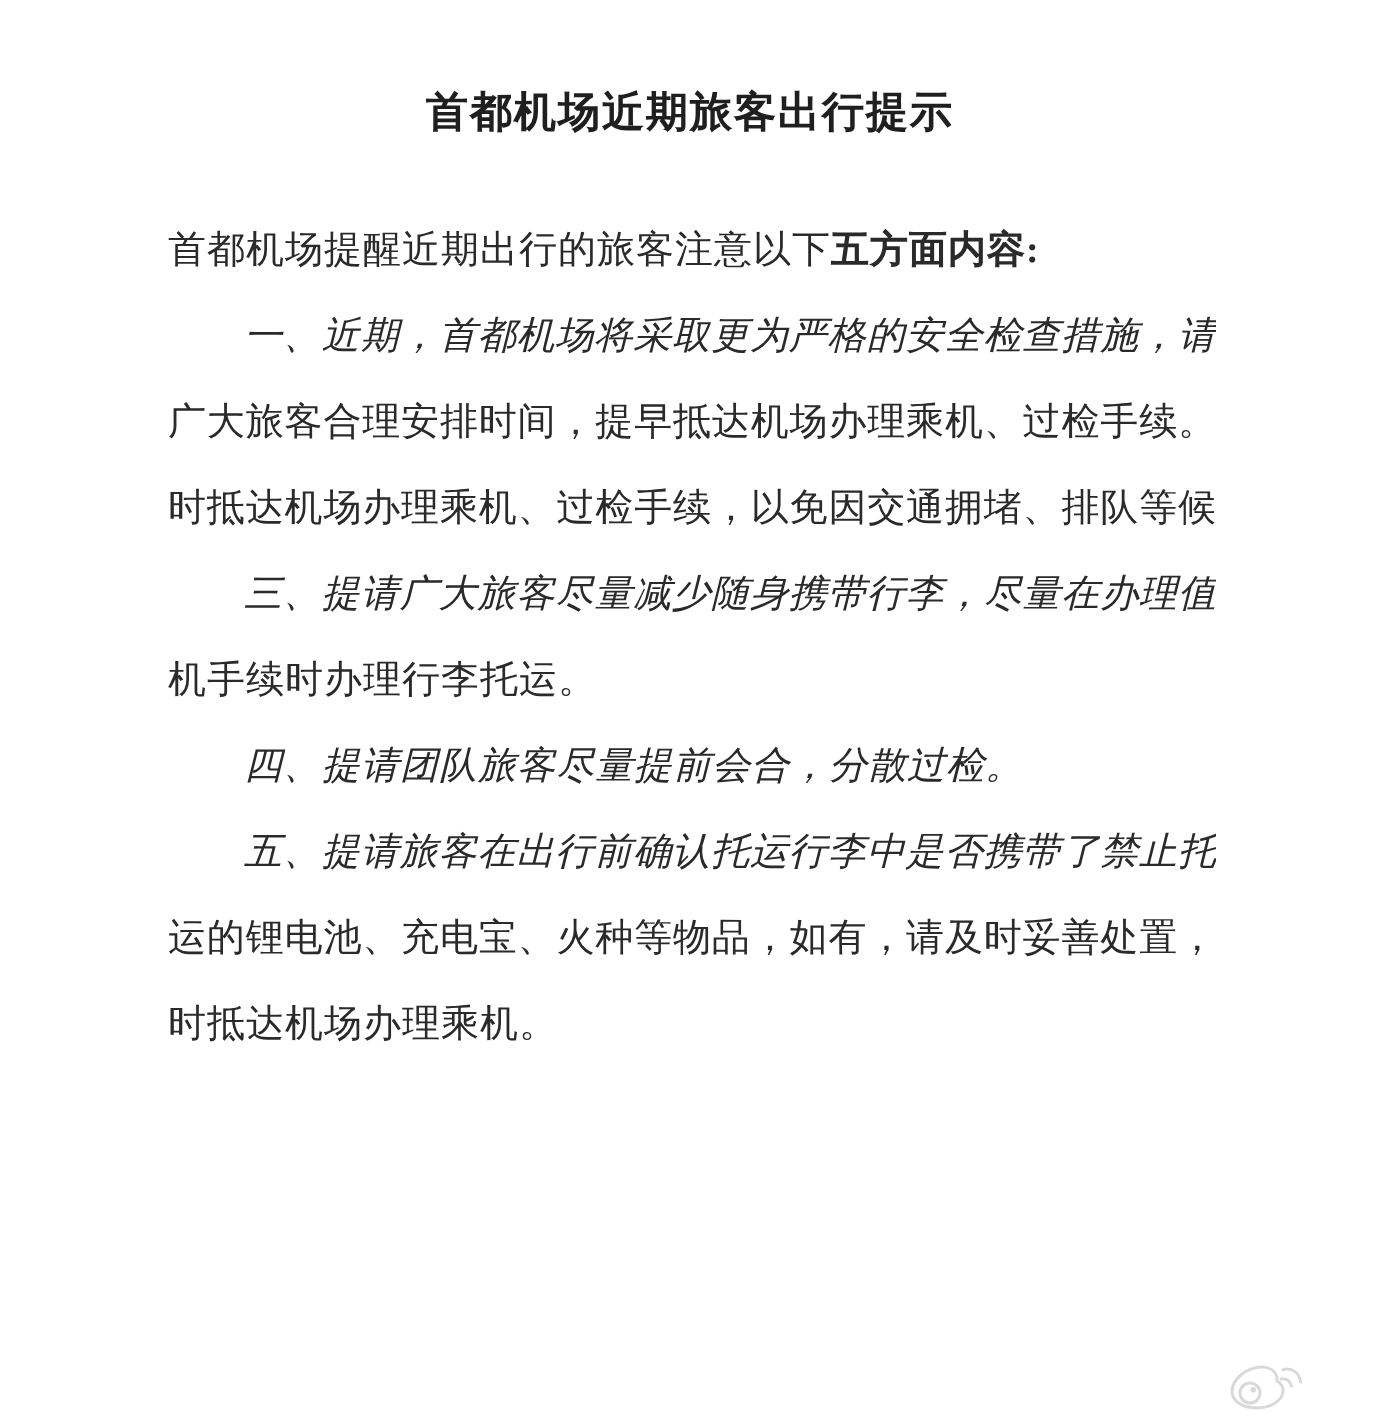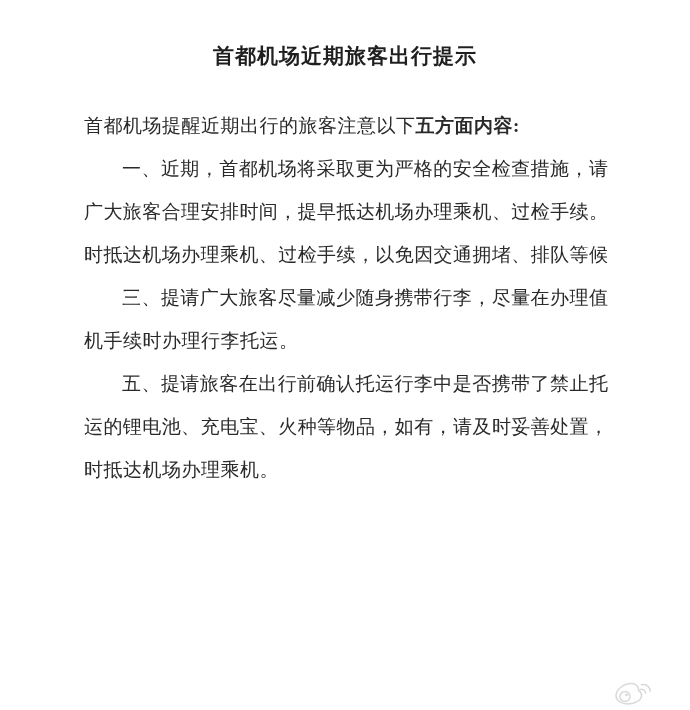--- a/index.html
+++ b/index.html
@@ -47,20 +47,21 @@
   }
   .line.fill {
     white-space: normal;
     letter-spacing: 0;
     text-align: justify;
     text-align-last: justify;
     overflow: hidden;
   }
   .line.indent {
     text-indent: 2em;
+    font-style: italic;
   }
   .bold {
     font-weight: 700;
     margin-top: 24px;
   }
   .watermark {
     position: absolute;
     top: 676px;
     right: 2px;
     display: flex;
@@ -88,20 +89,21 @@
   <h1 class="title">首都机场近期旅客出行提示</h1>
 
   <div class="content">
     <div class="line"><span>首都机场提醒近期出行的旅客注意以下</span><span class="bold">五方面内容:</span></div>
 
     <div class="line indent fill">一、近期，首都机场将采取更为严格的安全检查措施，请</div>
     <div class="line fill">广大旅客合理安排时间，提早抵达机场办理乘机、过检手续。</div>
     <div class="line fill">时抵达机场办理乘机、过检手续，以免因交通拥堵、排队等候</div>
     <div class="line indent fill">三、提请广大旅客尽量减少随身携带行李，尽量在办理值</div>
     <div class="line">机手续时办理行李托运。</div>
+    <div class="line indent">四、提请团队旅客尽量提前会合，分散过检。</div>
     <div class="line indent fill">五、提请旅客在出行前确认托运行李中是否携带了禁止托</div>
     <div class="line fill">运的锂电池、充电宝、火种等物品，如有，请及时妥善处置，</div>
     <div class="line">时抵达机场办理乘机。</div>
   </div>
 
   <div class="watermark">
     <span>
       <svg class="weibo-svg" width="46" height="31" viewBox="0 0 46 31" fill="none" stroke="#d9d9d9" stroke-width="1.5" stroke-linecap="round">
         <path d="M28.5 14.5 c1.8 1 3 2.6 3 4.7 c0 5 -6.2 8.8 -13.2 8.8 c-7 0 -12.3 -3.4 -12.3 -8.4 c0 -6.1 7.8 -12.1 14.8 -12.1 c4.1 0 6.8 2.1 7.7 5 z"></path>
         <circle cx="15" cy="20.5" r="5"></circle>

